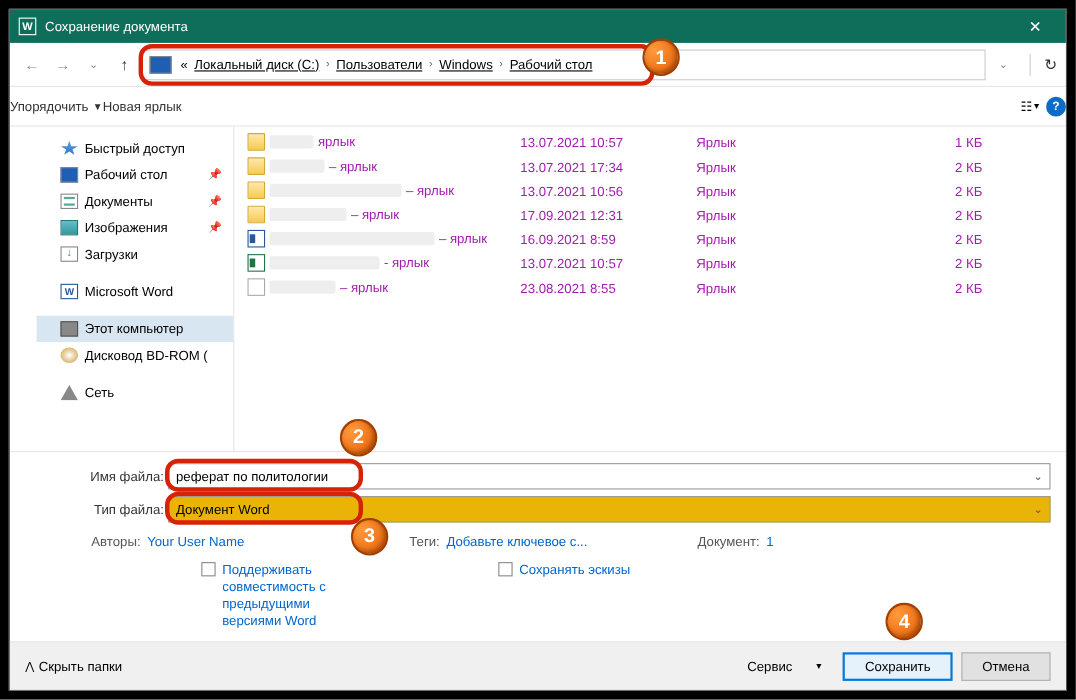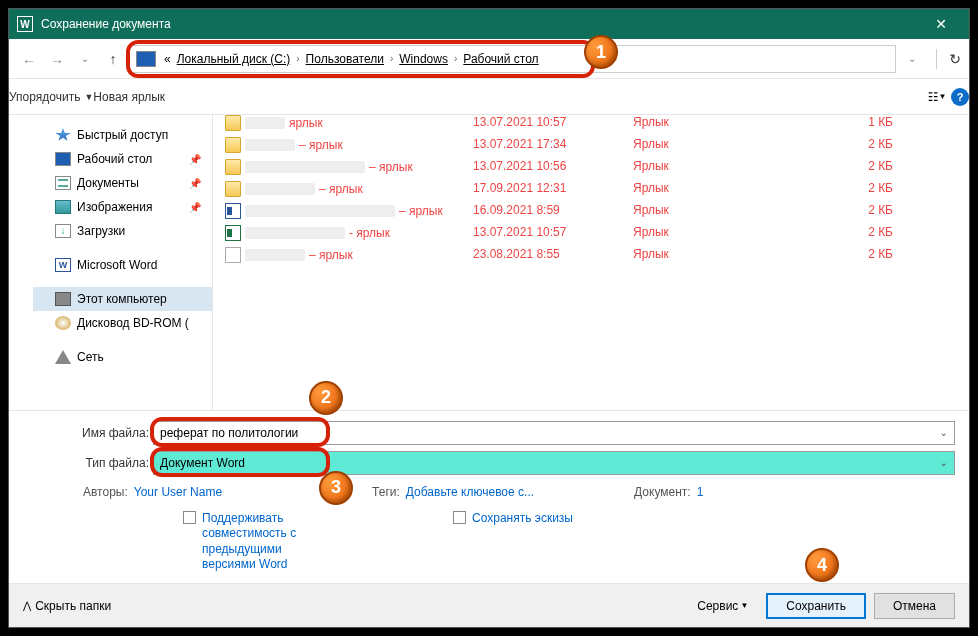--- a/index.html
+++ b/index.html
@@ -47,21 +47,21 @@
 .ic-bd { background: radial-gradient(#fff,#c93); border-radius:50%; }
 .ic-net { background: #888; clip-path: polygon(0 100%,50% 0,100% 100%); }
 .filelist { flex: 1; font-size: 12px; position: relative; }
 .fl-header { display: flex; height: 28px; align-items: center; border-bottom: 1px solid #eee; color: #444; }
 .fl-header > div { padding: 0 8px; position: relative; }
 .col-name { width: 260px; }
 .col-date { width: 160px; }
 .col-type { width: 140px; }
 .col-size { width: 120px; text-align: right; }
 .sort-arrow { position: absolute; top: -4px; left: 50%; font-size: 8px; color: #555; }
-.fl-row { display: flex; height: 22px; align-items: flex-start; color: #ef4444; }
+.fl-row { display: flex; height: 22px; align-items: flex-end; color: #a21caf; }
 .fl-row .col-name { display: flex; align-items: center; gap: 4px; padding-left: 12px; }
 .fic { width: 16px; height: 16px; flex-shrink: 0; }
 .fic-folder { background: linear-gradient(#ffe9a8,#f5c955); border: 1px solid #d4a830; border-radius: 1px; }
 .fic-doc { background: #fff; border: 1px solid #2b579a; position: relative; }
 .fic-doc::before { content:""; position:absolute; left:1px; top:3px; bottom:3px; width:5px; background:#2b579a; }
 .fic-xls { background: #fff; border: 1px solid #217346; position: relative; }
 .fic-xls::before { content:""; position:absolute; left:1px; top:3px; bottom:3px; width:5px; background:#217346; }
 .fic-generic { background:#fff; border:1px solid #aaa; }
 .blur-name { color: transparent; background: #eee; border-radius: 2px; display: inline-block; height: 12px; }
 .bottom { border-top: 1px solid #e5e5e5; padding: 10px 14px 6px; font-size: 12px; position: relative; }
@@ -72,21 +72,21 @@
 .meta-row { display: flex; padding: 4px 0 4px 60px; gap: 30px; align-items: flex-start; }
 .meta-group { display: flex; gap: 6px; font-size: 12px; }
 .meta-label { color: #555; }
 .meta-link { color: #0066cc; }
 .checkbox { width: 13px; height: 13px; border: 1px solid #888; background: #fff; flex-shrink: 0; }
 .footer { height: 44px; border-top: 1px solid #e5e5e5; display: flex; align-items: center; padding: 0 14px; font-size: 12px; position: relative; background: #f0f0f0; }
 .hide-folders { display: flex; align-items: center; gap: 4px; }
 .footer .spacer { flex: 1; }
 .btn { height: 26px; padding: 0 18px; border: 1px solid #adadad; background: #e1e1e1; font-size: 12px; display: flex; align-items: center; margin-left: 8px; }
 .btn.primary { border: 2px solid #0078d7; background: #e5f1fb; }
-.service { margin-right: 10px; display: flex; align-items: center; gap: 2px; }
+.service { margin-right: 10px; display: flex; align-items: center; gap: 20px; }
 </style>
 </head>
 <body>
 
 <div class="window">
 
   <div class="titlebar">
     <div class="app-icon">W</div>
     <div class="title">Сохранение документа</div>
     <div class="close">✕</div>
@@ -255,21 +255,21 @@
     <div class="form-row">
       <div class="form-label">Имя файла:</div>
       <div class="form-input">
         <span>реферат по политологии</span>
           <span class="dd">⌄</span>
         <div class="hl-red" style="left:-4px;top:-5px;width:180px;height:30px"></div>
       </div>
     </div>
     <div class="form-row">
       <div class="form-label">Тип файла:</div>
-      <div class="form-input" style="background:#5eead4">
+      <div class="form-input" style="background:#eab308">
         <span>Документ Word</span>
           <span class="dd">⌄</span>
         <div class="hl-red" style="left:-4px;top:-5px;width:180px;height:30px"></div>
       </div>
     </div>
     <div class="marker" style="left:310px;top:60px">3</div>
     <div class="meta-row">
       <div class="meta-group">
         <span class="meta-label">Авторы:</span>
         <span class="meta-link">Your User Name</span>

